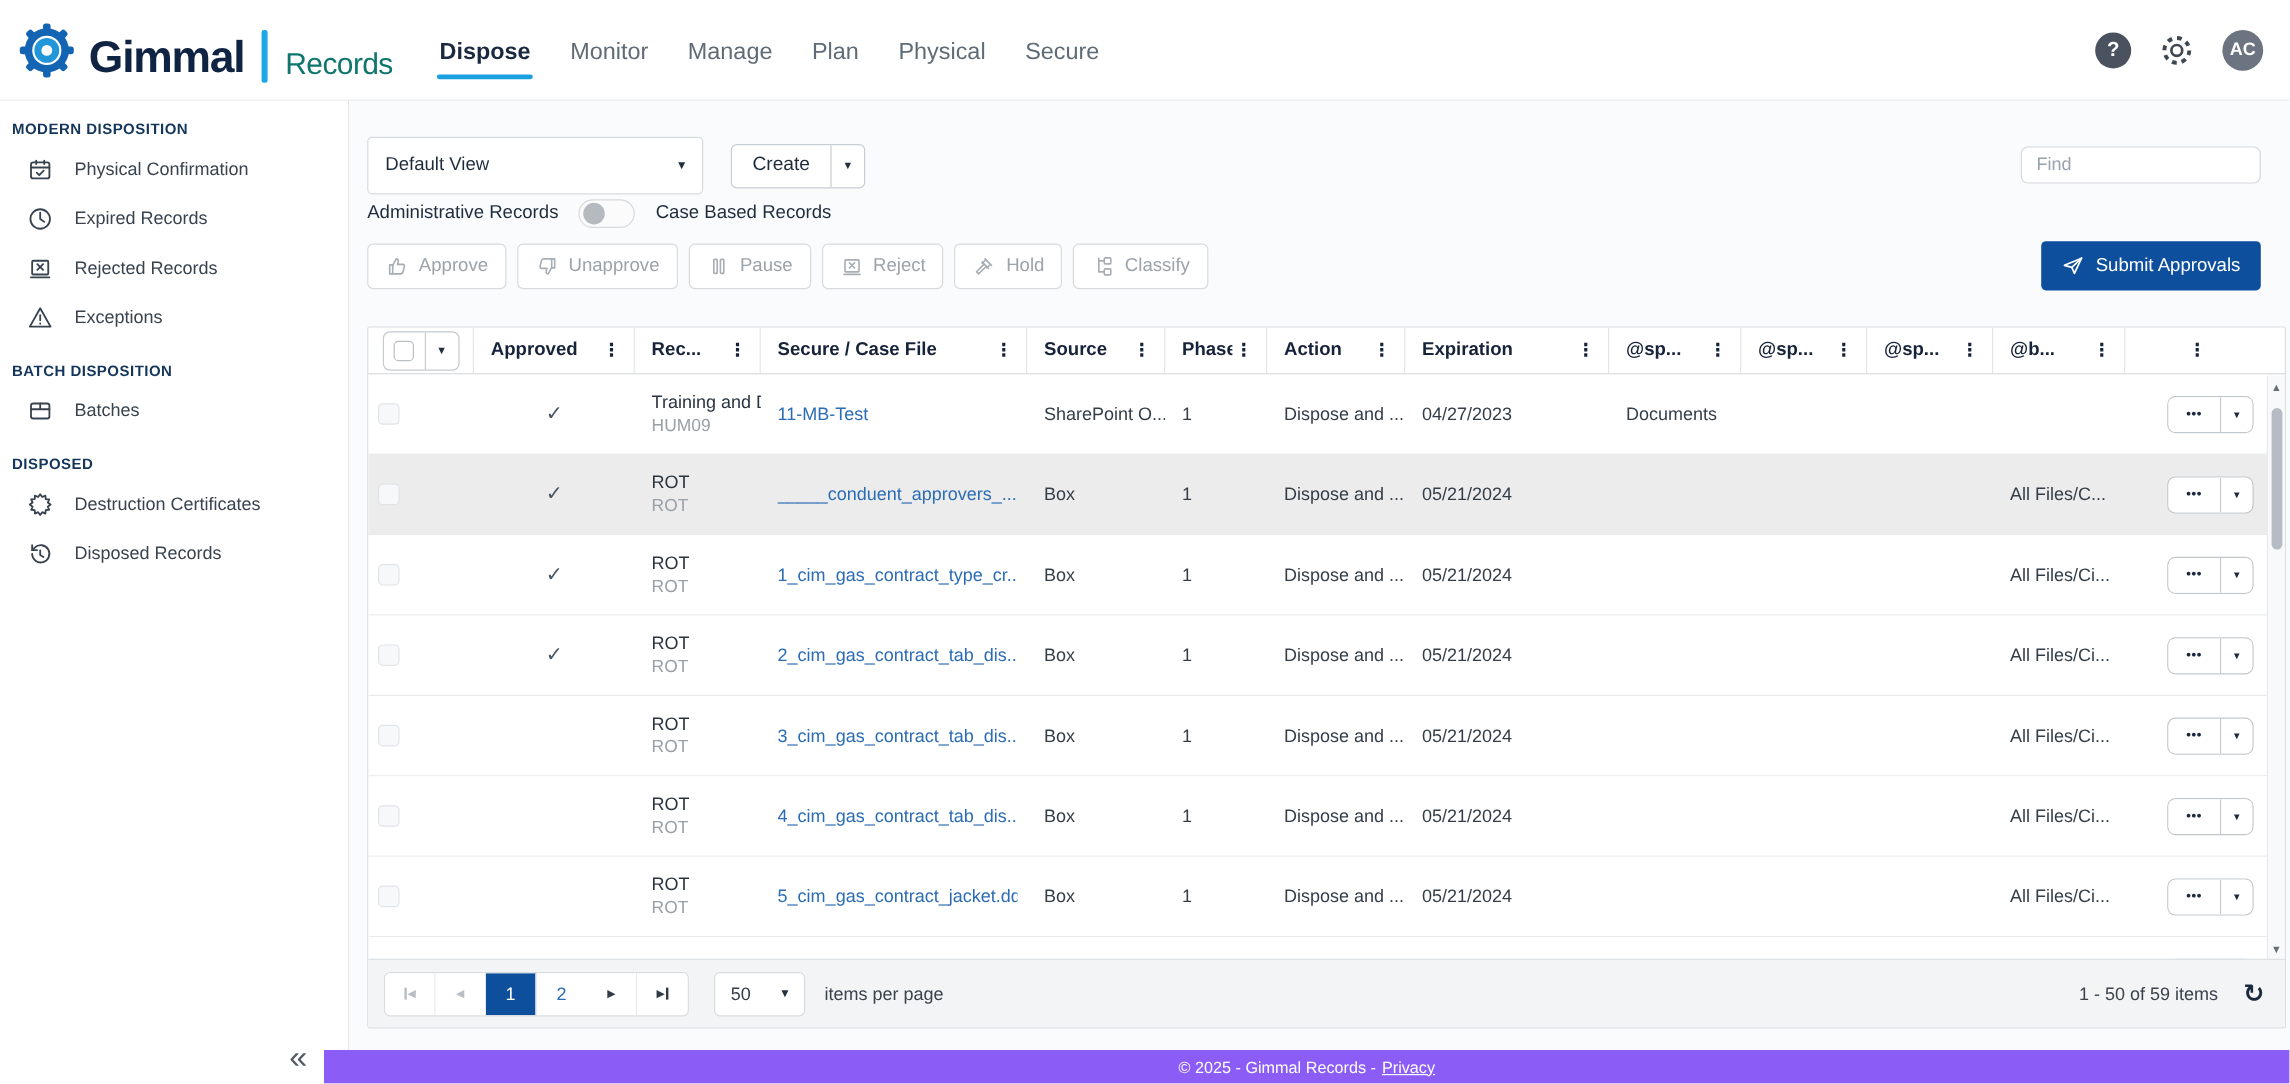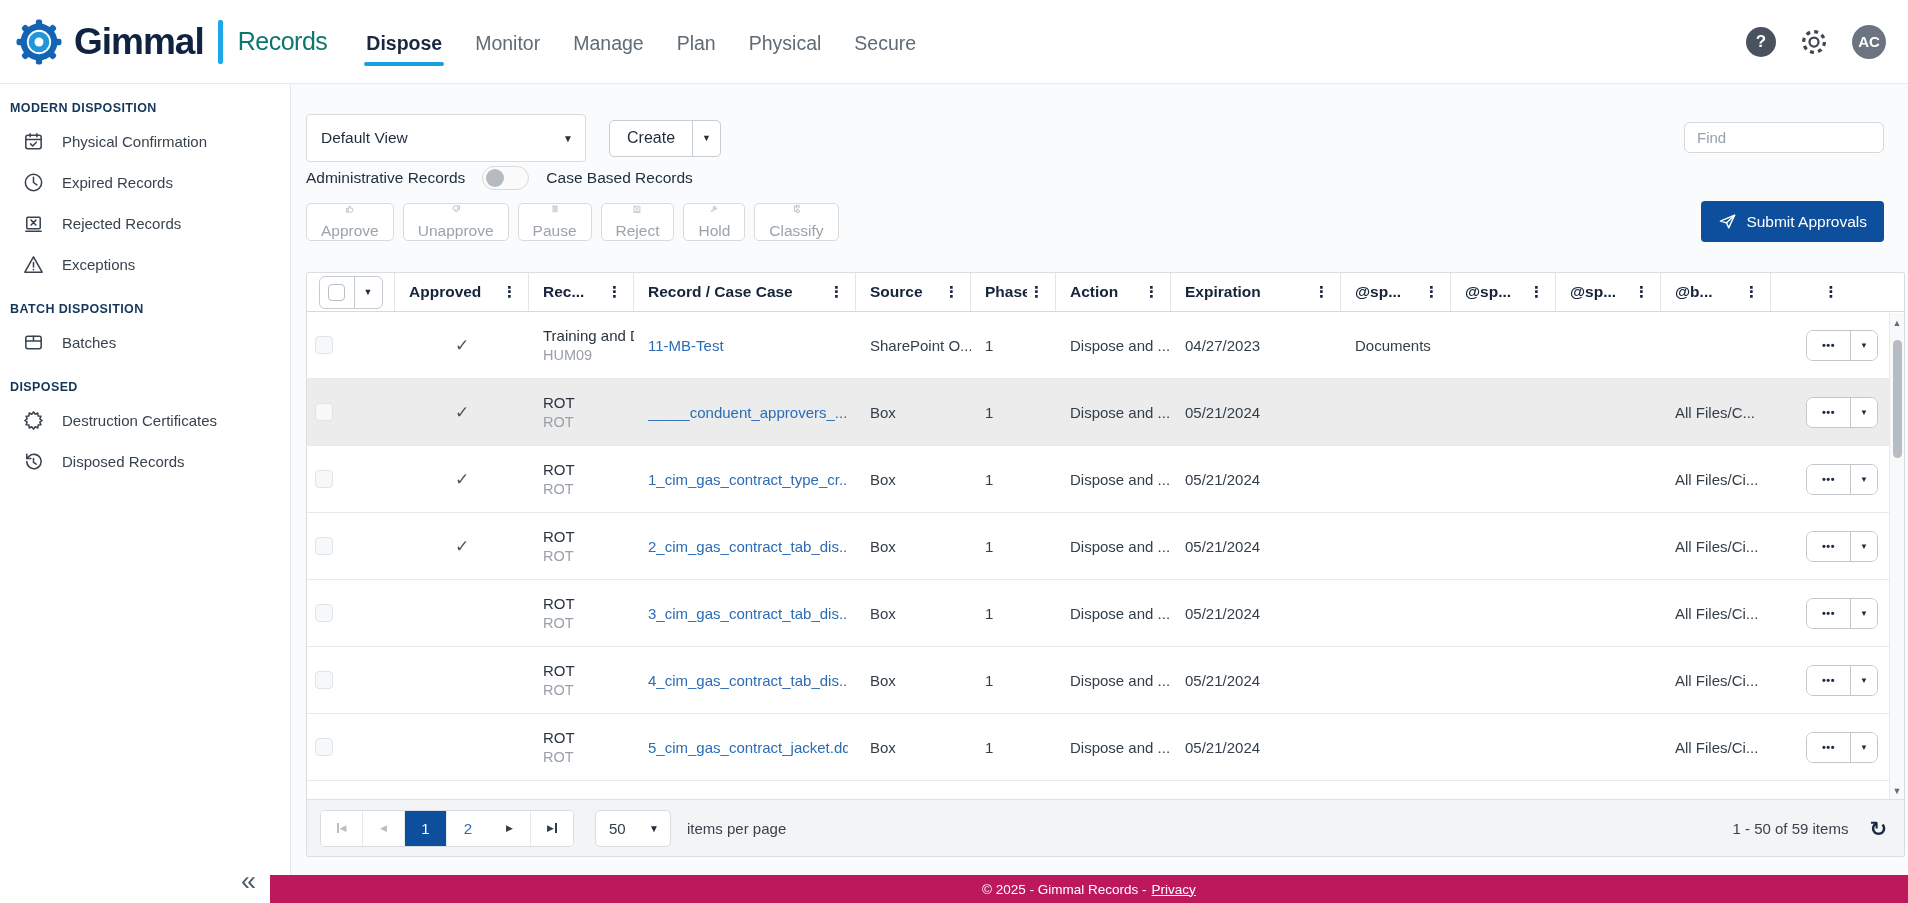--- a/index.html
+++ b/index.html
@@ -3,21 +3,21 @@
 <meta charset="utf-8">
 <style>
   * { margin:0; padding:0; box-sizing:border-box; }
   html,body { width:1908px; height:903px; overflow:hidden;
     font-family:"Liberation Sans","DejaVu Sans",sans-serif; background:#fafbfc; }
   .app { position:relative; width:1908px; height:903px; }
 
   
   .topbar { height:84px; background:#fff; display:flex; align-items:center;
     padding:0 22px 0 12px; border-bottom:1px solid #e9ebed; position:relative; z-index:5; }
-  .brand { display:flex; align-items:center; }
+  .brand { display:flex; align-items:flex-end; }
   .brand-gear { width:54px; height:54px; margin-right:8px; }
   .brand-name { font-size:37px; font-weight:800; color:#0f2342; letter-spacing:-1px; }
   .brand-divider { width:5px; height:44px; background:#1ba7e8; border-radius:2px; margin:0 15px 0 14px; }
   .brand-product { font-size:25px; font-weight:400; color:#0f766e; letter-spacing:-0.5px; }
   .nav { display:flex; align-items:center; gap:33px; margin-left:39px; margin-top:4px; }
   .nav-item { font-size:19.5px; color:#5f6b76; cursor:pointer; position:relative; }
   .nav-item.active { color:#1a2940; font-weight:700; }
   .nav-item.active::after { content:""; position:absolute; left:-2px; right:-2px; bottom:-11px;
     height:4px; background:#1b9fe3; border-radius:2px; }
   .top-icons { margin-left:auto; display:flex; align-items:center; gap:23px; }
@@ -59,21 +59,21 @@
   .find-input::placeholder { color:#98a2ad; }
 
   .row2 { margin-top:9px; height:26px; display:flex; align-items:center; }
   .toggle-label { font-size:15.5px; color:#1e2c3c; }
   .toggle { width:47px; height:24px; border:1px solid #d6dadd; border-radius:12px; background:#fbfbfc;
     margin:0 17px; position:relative; cursor:pointer; }
   .toggle .knob { position:absolute; left:3px; top:2px; width:18px; height:18px; border-radius:50%; background:#b4bac0; }
 
   .row3 { margin-top:11px; height:40px; display:flex; align-items:center; gap:9px; position:relative; }
   .act-btn { height:38px; padding:0 14px; background:#fff; border:1px solid #d8dbde; border-radius:5px;
-    display:flex; align-items:center; gap:8px; color:#9ba3ab; font-size:15.5px; cursor:default;flex-direction:column; }
+    display:flex; align-items:center; gap:8px; color:#9ba3ab; font-size:15.5px; cursor:default; }
   .act-btn .aicon { width:20px; height:20px; color:#a6adb4; }
   .submit-btn { position:absolute; right:24px; top:-1px; height:41px; padding:0 17px; background:#0d4f9c;
     border:none; border-radius:4px; color:#fff; font-size:15.5px; font-family:inherit; display:flex;
     align-items:center; gap:9px; cursor:pointer; }
   .submit-btn .picon { width:19px; height:19px; }
 
   
   .grid { margin-top:30px; width:1599px; height:585px; background:#fff; border:1px solid #dadee1;
     border-radius:2px; position:relative; }
   .ghead { height:39px; display:flex; border-bottom:1px solid #d6dadd; }
@@ -134,21 +134,21 @@
   .pgbar { width:2px; height:10px; background:currentColor; }
   .size-select { margin-left:21px; width:76px; height:37px; background:#fff; border:1px solid #d9dcdf;
     border-radius:5px; display:flex; align-items:center; padding:0 11px 0 13px; cursor:pointer; }
   .size-select .slabel { flex:1; font-size:15px; color:#323c47; }
   .ipp-label { margin-left:16px; font-size:15px; color:#3a434d; }
   .pg-right { margin-left:auto; display:flex; align-items:center; gap:21px; }
   .range-label { font-size:15px; color:#3a434d; }
   .refresh { font-size:21px; font-weight:700; color:#1a2940; cursor:pointer; line-height:1; }
 
   
-  .footer { position:absolute; left:270px; right:0; bottom:0; height:28px; background:#be185d;
+  .footer { position:absolute; left:270px; right:0; bottom:0; height:28px; background:#8b5cf6;
     display:flex; align-items:center; justify-content:center; gap:5px; }
   .footer .ftext { color:#fff; font-size:13.5px; }
   .footer .flink { color:#fff; font-size:13.5px; text-decoration:underline; cursor:pointer; }
 
   svg { display:block; }
   .stroke { fill:none; stroke:currentColor; stroke-width:1.6; stroke-linecap:round; stroke-linejoin:round; }
 </style>
 </head>
 <body>
 
@@ -363,21 +363,21 @@
             </div>
             <div class="hcell c-approved">
               <span class="hlabel">Approved</span>
               <span class="colmenu">⋮</span>
             </div>
             <div class="hcell c-rec">
               <span class="hlabel">Rec...</span>
               <span class="colmenu">⋮</span>
             </div>
             <div class="hcell c-file">
-              <span class="hlabel">Record / Case Case</span>
+              <span class="hlabel">Secure / Case File</span>
               <span class="colmenu">⋮</span>
             </div>
             <div class="hcell c-source">
               <span class="hlabel">Source</span>
               <span class="colmenu">⋮</span>
             </div>
             <div class="hcell c-phase">
               <span class="hlabel">Phase</span>
               <span class="colmenu">⋮</span>
             </div>

